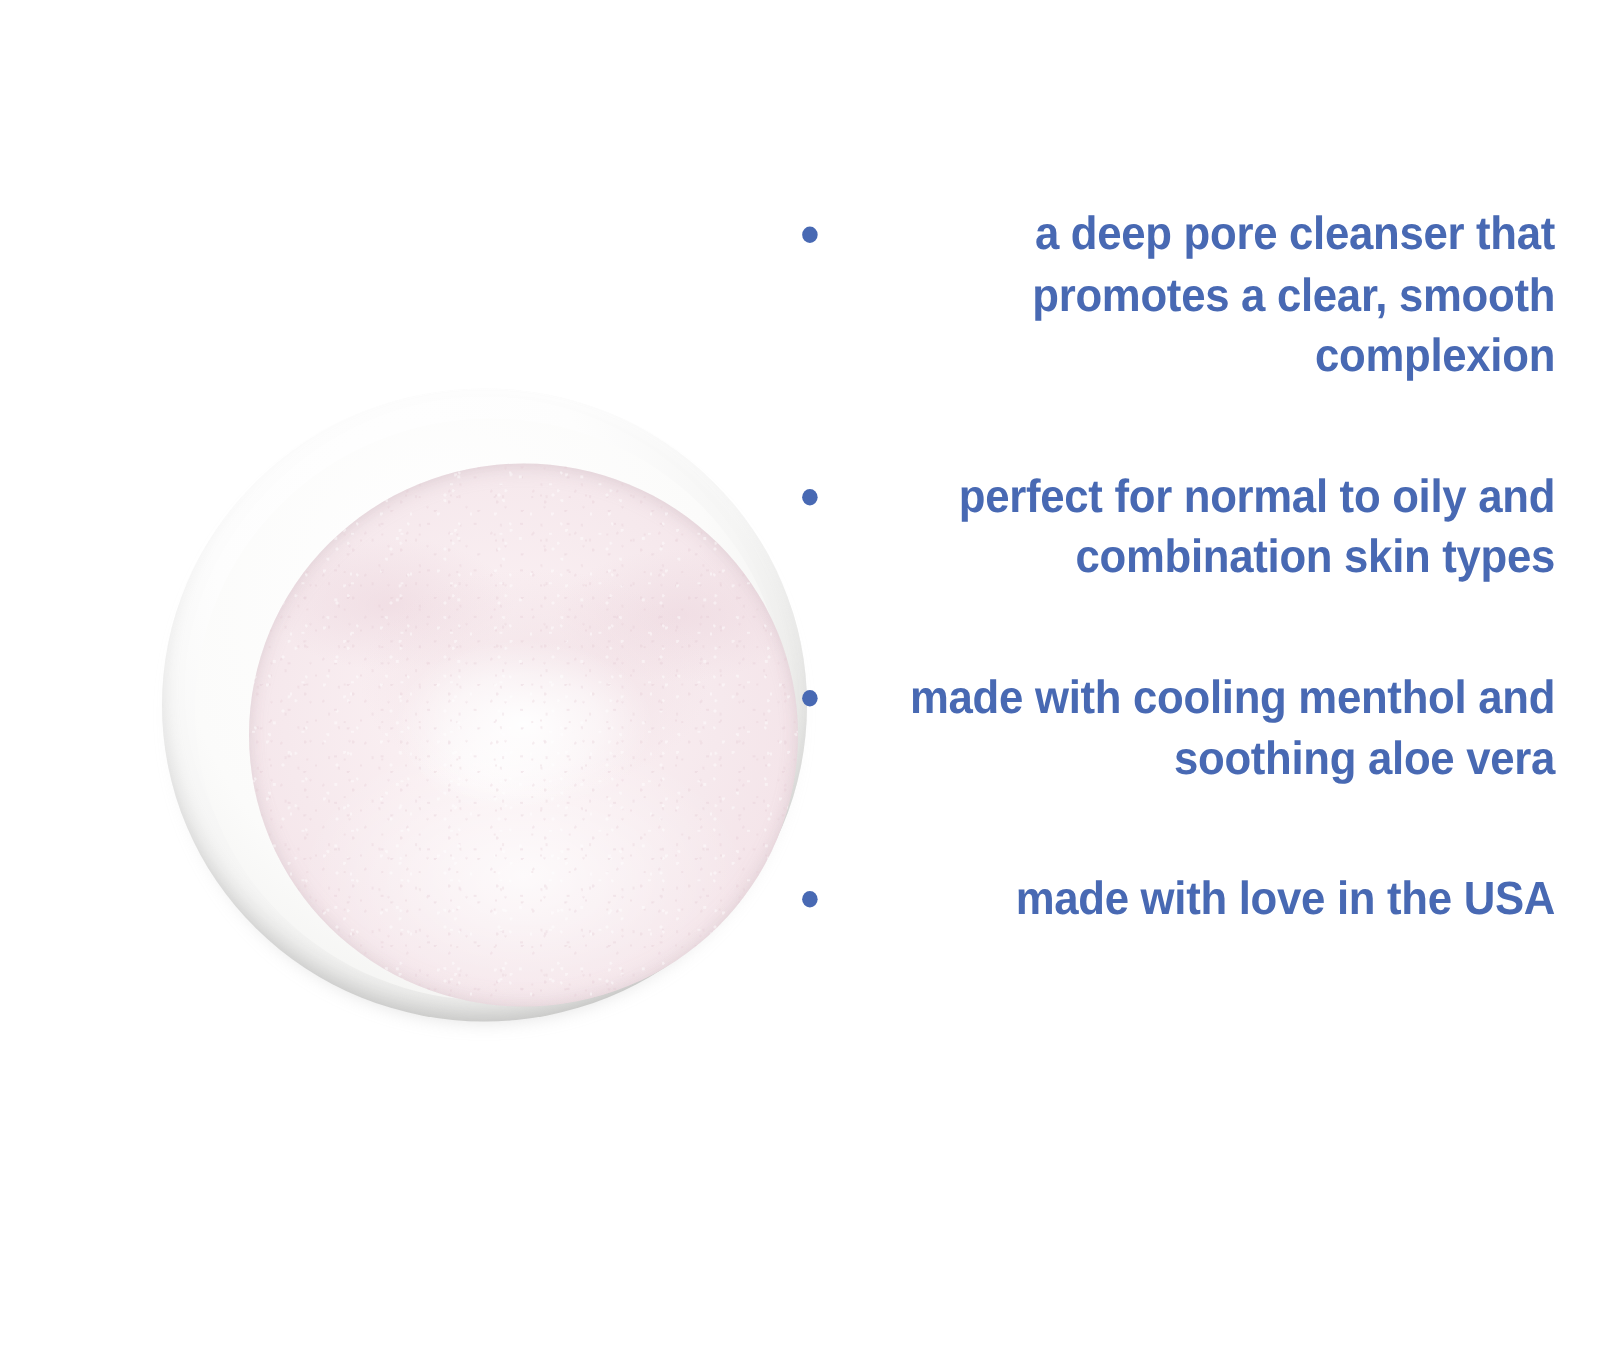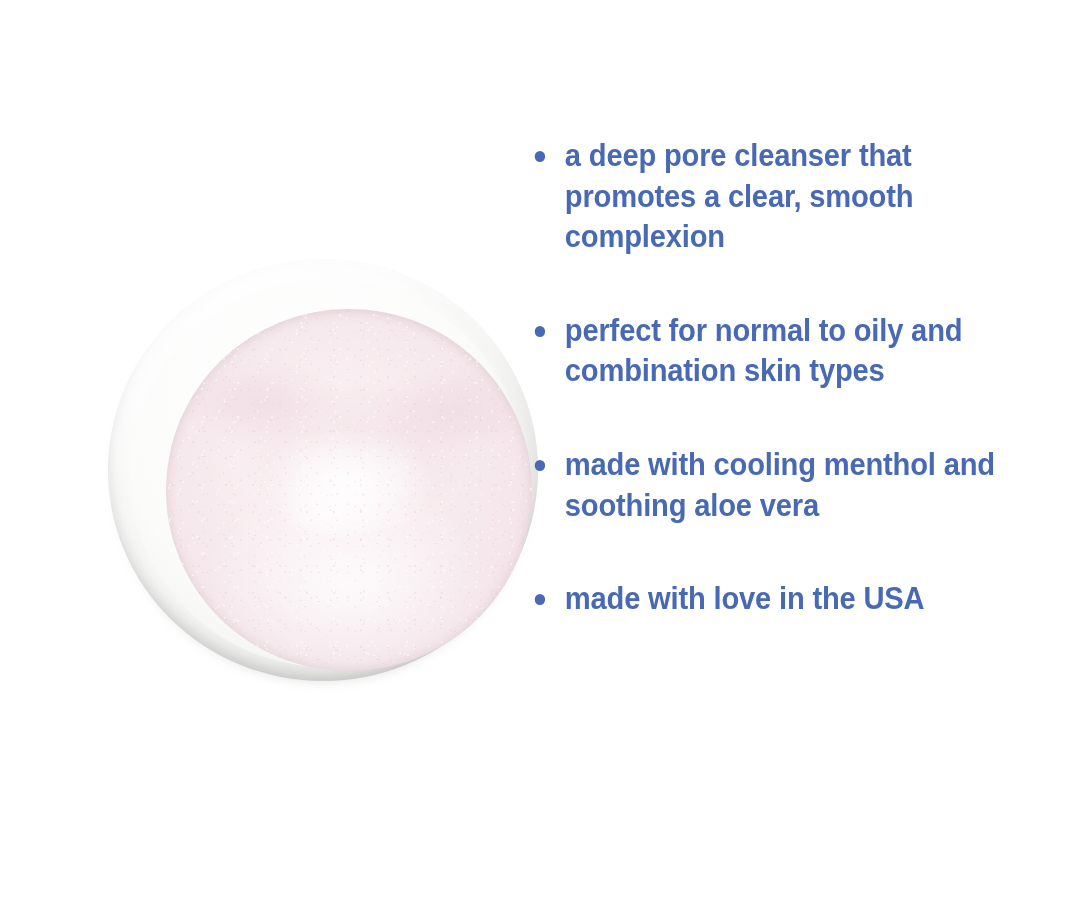--- a/index.html
+++ b/index.html
@@ -138,20 +138,21 @@
 
   
   .benefits {
     position: absolute;
     left: 531px;
     top: 136px;
     width: 538px;
     list-style: none;
     margin: 0;
     padding: 0;
+    text-align: right;
   }
   .benefit-item {
     position: relative;
     padding-left: 36px;
     color: #4869b3;
     font-size: 31px;
     font-weight: bold;
     line-height: 1.31;
     letter-spacing: -0.2px;
     font-family: "Liberation Sans", sans-serif;

